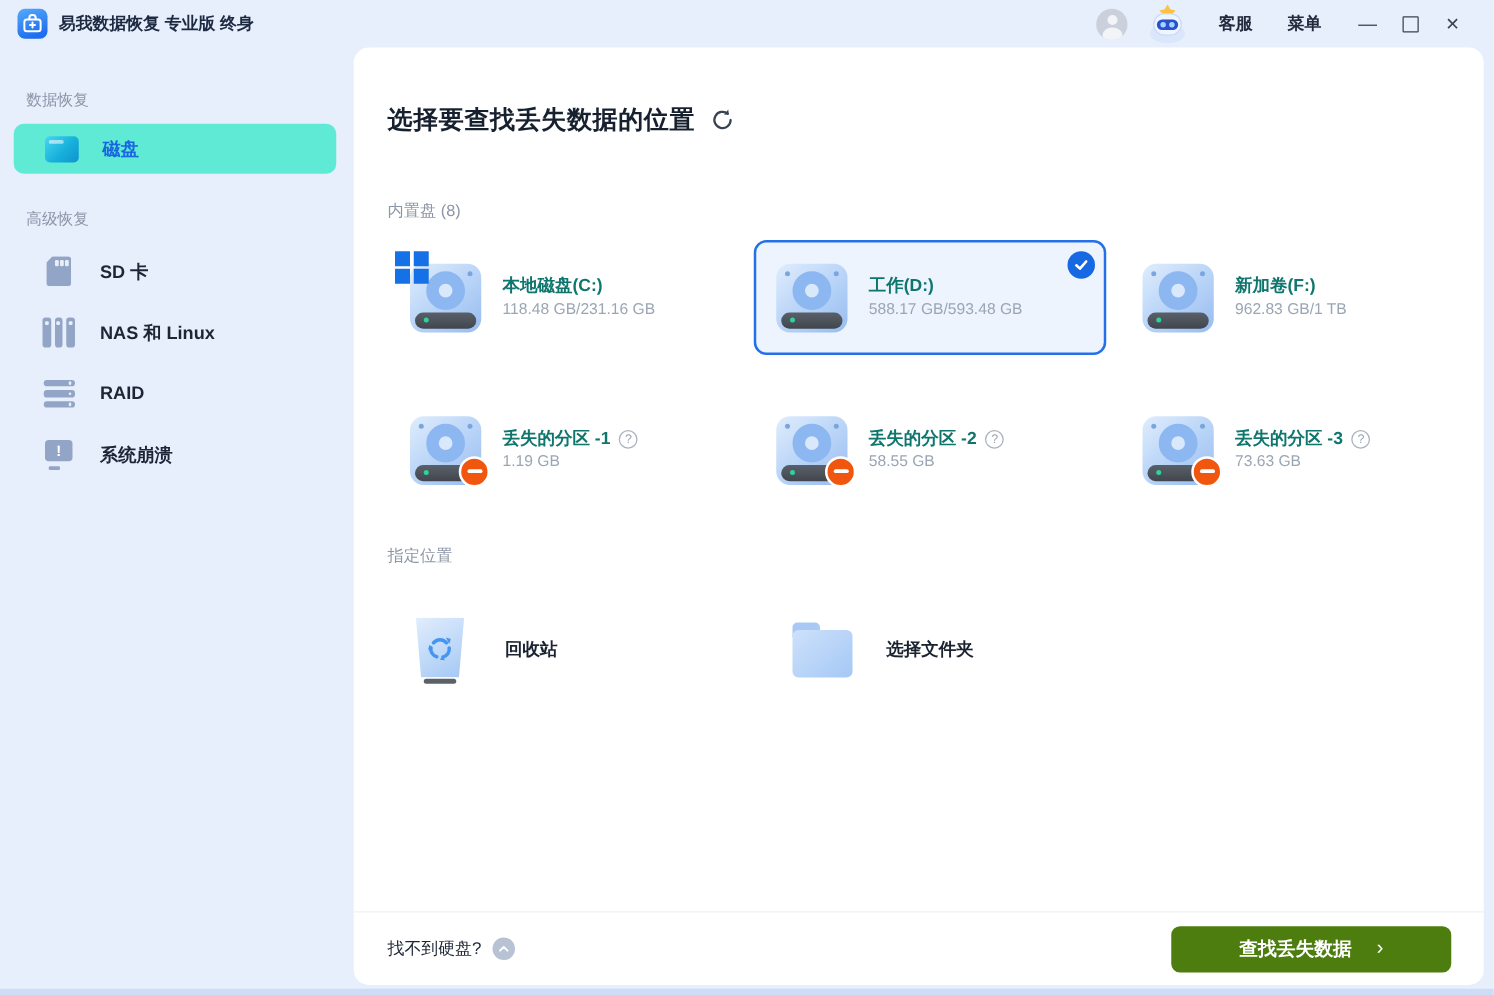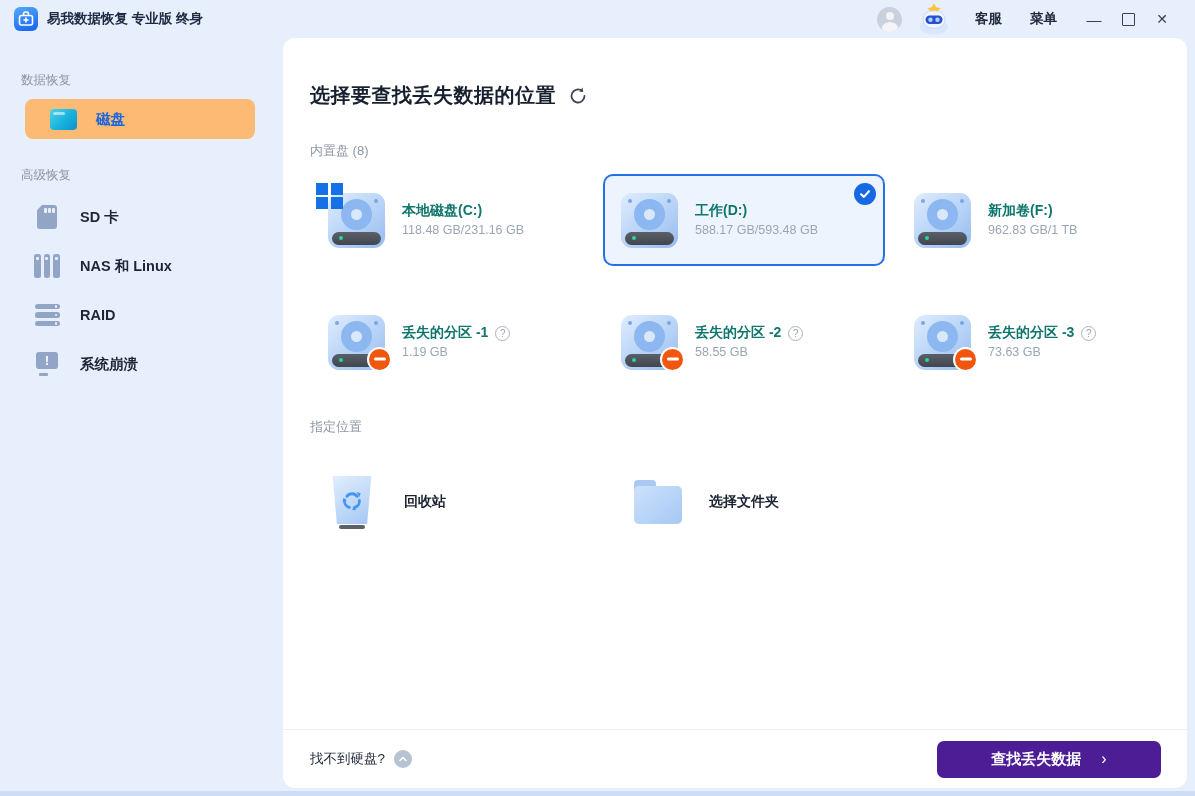--- a/index.html
+++ b/index.html
@@ -27,21 +27,21 @@
   .wbtn{width:34px;height:30px;display:flex;align-items:center;justify-content:center;
     font-size:14px;color:#3a4354;cursor:pointer;}
   .wbtn.min{font-size:15px;}
   .wbtn .sq{width:11px;height:11px;border:1.4px solid #3a4354;border-radius:1px;}
   
   .sidebar{position:absolute;top:38px;left:0;width:280px;height:752px;}
   .sb-section{font-size:12.5px;color:#8b95a7;margin:0 0 10px 21px;}
   .sb-sec1{margin-top:34px;}
   .sb-sec2{margin-top:28px;}
   .sb-item{height:46px;margin:3px 9px;border-radius:8px;display:flex;align-items:center;cursor:pointer;}
-  .sb-item.selected{background:#fdba74;height:40px;margin:0 25px 10px;}
+  .sb-item.selected{background:#5eead4;height:40px;margin:0 11px 10px;}
   .sb-item .lbl{font-size:14.5px;font-weight:700;color:#1d2636;}
   .sb-item.selected .lbl{color:#1a66e0;}
   .sb-ic-wrap{width:30px;margin:0 18px 0 23px;display:flex;justify-content:center;}
   
   .sb-ic{position:relative;display:inline-block;}
   .sb-ic.disk{width:27px;height:21px;border-radius:4px;
     background:linear-gradient(135deg,#49d6ee 0%,#18b0dc 55%,#0f93cc 100%);}
   .sb-ic.disk .shine{position:absolute;top:3px;left:3px;width:12px;height:3px;border-radius:2px;background:rgba(255,255,255,.55);}
   .sb-ic.sd{width:20px;height:24px;background:#93a5c6;border-radius:3px;
     clip-path:polygon(0 22%,25% 0,100% 0,100% 100%,0 100%);}
@@ -58,21 +58,21 @@
   .sb-ic.crash{width:24px;height:24px;}
   .sb-ic.crash b{position:absolute;top:0;left:1px;width:22px;height:17px;background:#93a5c6;border-radius:3px;
     color:#fff;font-size:12px;font-weight:700;display:flex;align-items:center;justify-content:center;}
   .sb-ic.crash .stand{position:absolute;left:4px;bottom:0;width:9px;height:2.6px;background:#93a5c6;border-radius:1px;}
   
   .panel{position:absolute;top:38px;left:283px;width:904px;height:750px;background:#ffffff;
     border-radius:12px;box-sizing:border-box;padding:44px 26px 0 27px;}
   .main-title-row{display:flex;align-items:center;}
   .main-title{font-size:20px;font-weight:700;color:#17202e;letter-spacing:.5px;}
   .refresh{margin-left:12px;width:20px;height:20px;cursor:pointer;display:inline-flex;}
-  .sec-label{font-size:13px;color:#8d96a6;margin-top:33px;}
+  .sec-label{font-size:13px;color:#8d96a6;margin-top:51px;}
   
   .grid{margin-top:14px;display:grid;grid-template-columns:repeat(3,282px);column-gap:11px;row-gap:30px;}
   .card{position:relative;box-sizing:border-box;height:92px;border:2px solid transparent;border-radius:10px;
     display:flex;align-items:center;padding:0 12px 0 16px;cursor:pointer;}
   .card.selected{border-color:#2570e8;background:#edf4fe;}
   .drive-wrap{position:relative;flex:0 0 auto;}
   .drive-icon{position:relative;display:block;width:57px;height:55px;border-radius:11px;
     background:linear-gradient(140deg,#e0edfd 0%,#bdd7f8 45%,#97bcf0 100%);}
   .di-dot{position:absolute;top:6px;width:4px;height:4px;border-radius:50%;background:#7fa6dd;background:#7aa6dd;}
   .di-dot.l{left:7px}.di-dot.r{right:7px}
@@ -120,21 +120,21 @@
   
   .loc-icon.folder .tab{position:absolute;top:6px;left:3px;width:22px;height:12px;border-radius:4px 4px 0 0;background:#a9c9f4;}
   .loc-icon.folder .bodyp{position:absolute;top:12px;left:3px;width:48px;height:38px;border-radius:5px;
     background:linear-gradient(140deg,#cde1fb 0%,#a5c8f5 100%);}
   
   .footer{position:absolute;left:0;right:0;bottom:0;height:58px;border-top:1px solid #eef1f4;
     display:flex;align-items:center;padding:0 26px 0 27px;}
   .hd-help{font-size:13.5px;color:#1d2636;}
   .chev-badge{margin-left:9px;width:18px;height:18px;border-radius:50%;background:#b7c2d2;
     display:inline-flex;align-items:center;justify-content:center;cursor:pointer;}
-  .scan-btn{margin-left:auto;width:224px;height:37px;border-radius:7px;background:#4c1d95;border:none;
+  .scan-btn{margin-left:auto;width:224px;height:37px;border-radius:7px;background:#4d7c0f;border:none;
     color:#fff;font-size:15px;font-weight:700;cursor:pointer;display:flex;align-items:center;justify-content:center;
     font-family:inherit;}
   .scan-btn .arr{margin-left:20px;font-size:16px;font-weight:400;}
   .bottom-strip{position:absolute;left:0;bottom:0;width:1195px;height:5px;background:#cddcf7;}
 </style>
 </head>
 <body>
 
 <div class="titlebar">
   <div class="app-icon">

